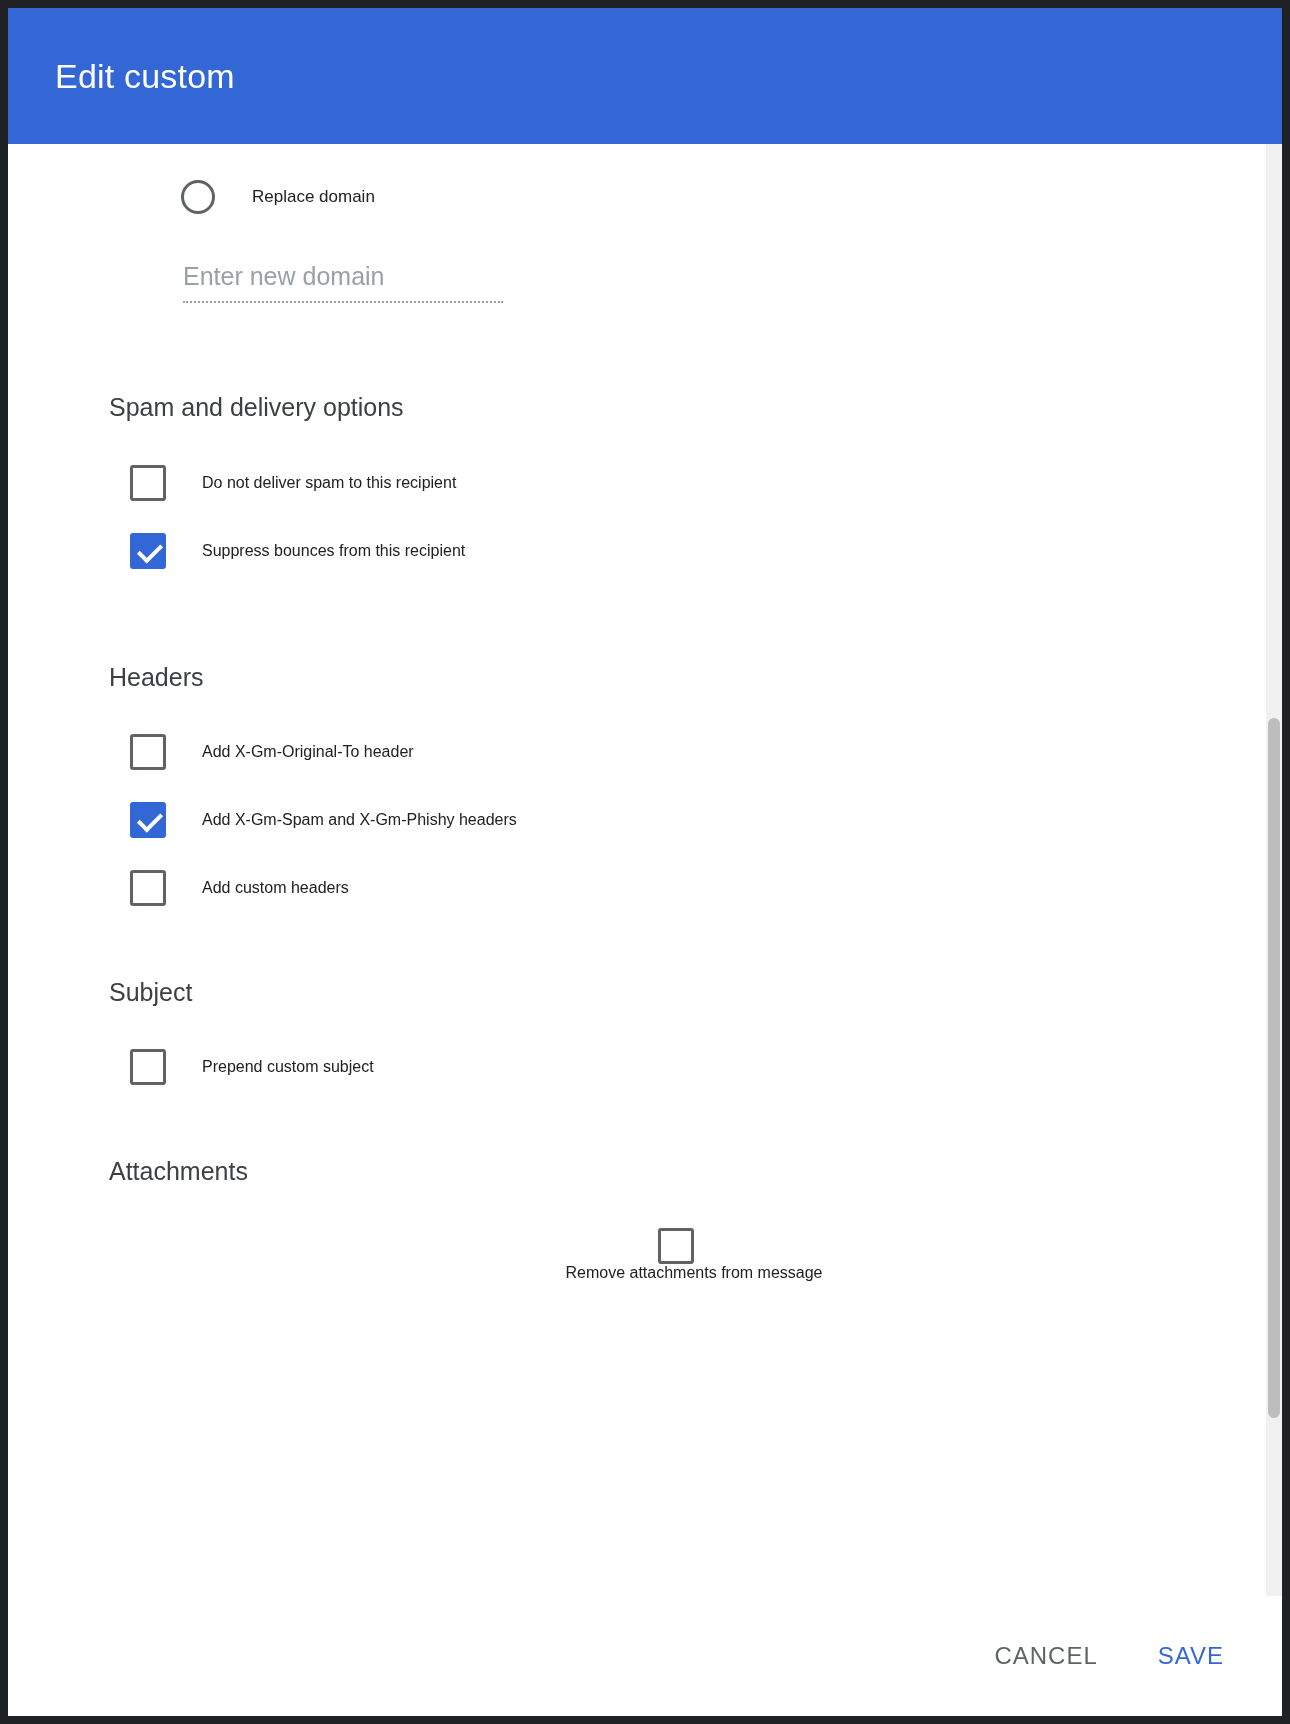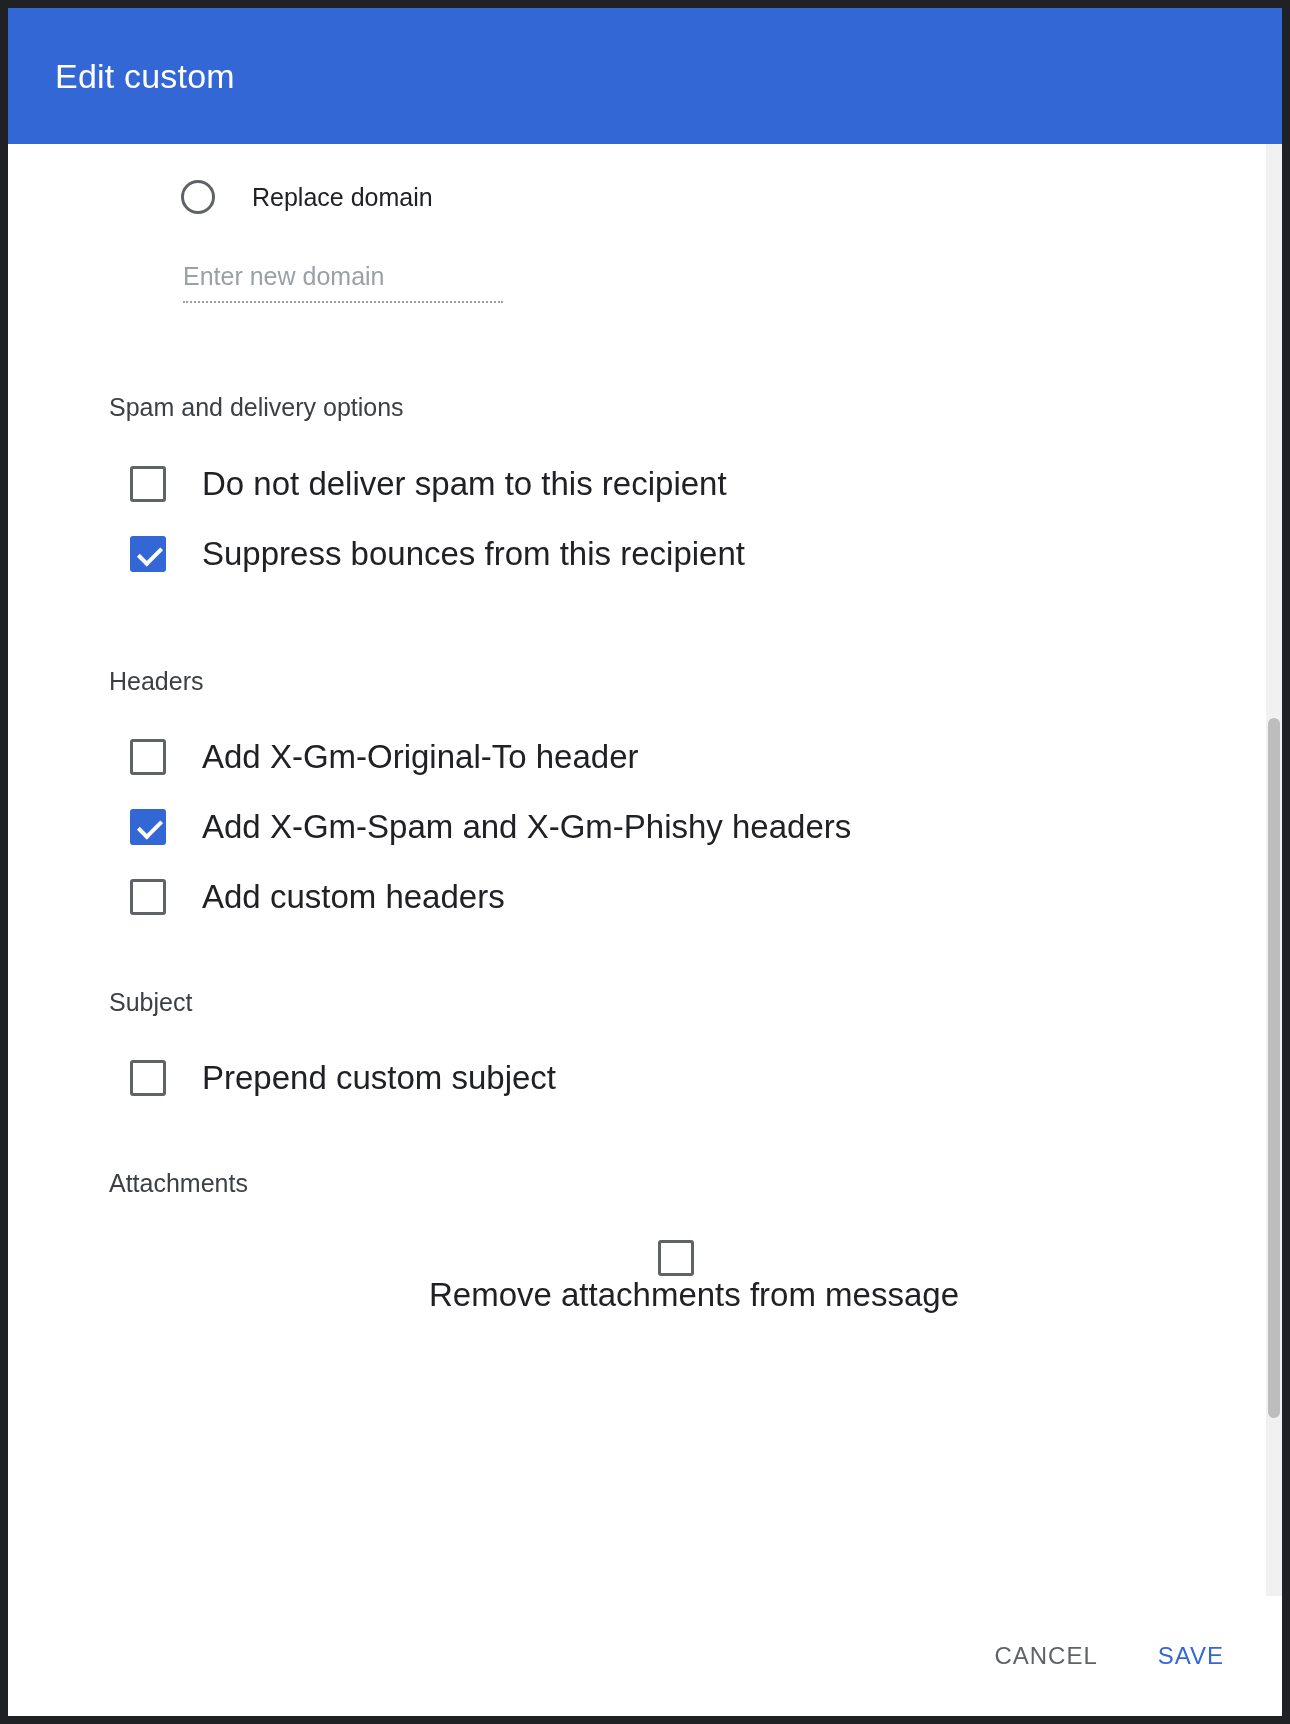--- a/index.html
+++ b/index.html
@@ -79,21 +79,21 @@
   }
   .radio-outer {
     width: 34px;
     height: 34px;
     border: 3px solid #5f6368;
     border-radius: 50%;
     flex: 0 0 auto;
   }
   .radio-label {
     margin-left: 37px;
-    font-size: 25px;
+    font-size: 17px;
     color: #202124;
     text-align: center;
   }
 
   .domain-input-wrap {
     margin-left: 74px;
     margin-top: 48px;
     width: 320px;
   }
   .domain-input {
@@ -145,21 +145,21 @@
     left: 10px;
     top: 3px;
     width: 10px;
     height: 19px;
     border: solid #ffffff;
     border-width: 0 4px 4px 0;
     transform: rotate(45deg);
   }
   .check-label {
     margin-left: 36px;
-    font-size: 33px;
+    font-size: 16px;
     color: #202124;
   }
 
   .dialog-footer {
     flex: 0 0 auto;
     height: 120px;
     display: flex;
     align-items: center;
     justify-content: flex-end;
     padding-right: 34px;

